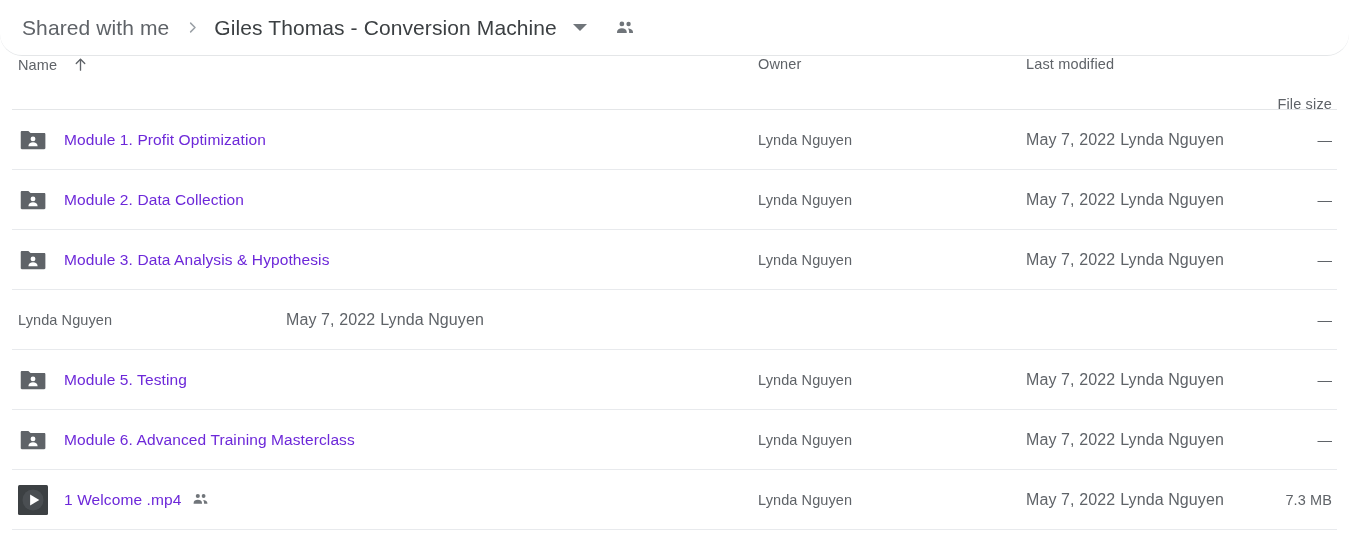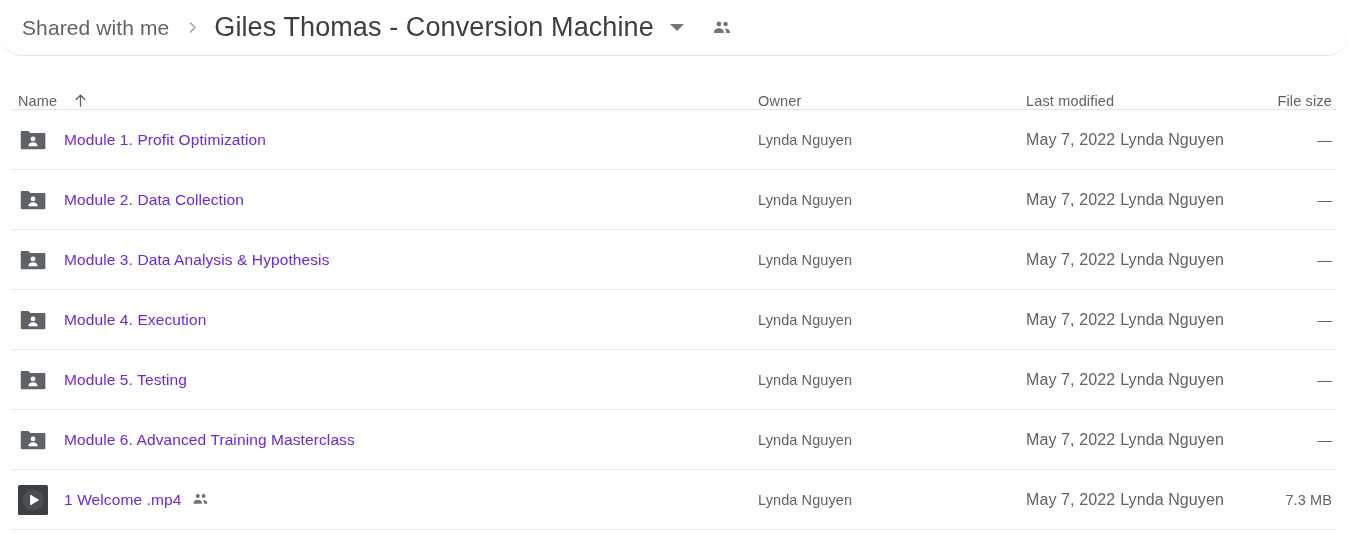--- a/index.html
+++ b/index.html
@@ -38,21 +38,21 @@
   }
 
   .crumb-sep {
     margin: 0 14px 0 16px;
     display: inline-flex;
     align-items: center;
     color: #9aa0a6;
   }
 
   .crumb-current {
-    font-size: 27px;
+    font-size: 21px;
     color: #3c4043;
     letter-spacing: 0.1px;
     white-space: nowrap;
   }
 
   .crumb-caret {
     margin-left: 16px;
     width: 0;
     height: 0;
     border-left: 7px solid transparent;
@@ -69,21 +69,21 @@
   }
 
   
   .file-table {
     width: 100%;
   }
 
   .table-head {
     height: 54px;
     display: flex;
-    align-items: flex-end;
+    align-items: flex-start;
     border-bottom: 1px solid #e4e6e8;
     margin: 0 12px;
     padding-left: 6px;
   }
 
   .th {
     font-size: 14.5px;
     color: #5f6368;
     letter-spacing: 0.15px;
     white-space: nowrap;
@@ -272,30 +272,20 @@
     <path d="M8.3 16.9c0-1.9 1.7-3.1 3.7-3.1s3.7 1.2 3.7 3.1z" fill="#ffffff"></path>
   </svg>
 </span>
             <span class="file-name">Module 3. Data Analysis &amp; Hypothesis</span>
           </div>
           <div class="cell-owner">Lynda Nguyen</div>
           <div class="cell-modified"><span>May 7, 2022</span><span class="mod-by">Lynda Nguyen</span></div>
           <div class="cell-size">—</div>
         </div>
         <div class="row">
-          <div class="cell-name">
-            <span class="file-icon">
-  <svg width="30" height="30" viewBox="0 0 24 24" fill="#5f6368">
-    <path d="M2.2 5.6c0-.5.4-.9.9-.9h5.2l1.7 1.7h11c.5 0 .9.4.9.9v11.1c0 .5-.4.9-.9.9H3.1c-.5 0-.9-.4-.9-.9z"></path>
-    <circle cx="12" cy="11.1" r="1.95" fill="#ffffff"></circle>
-    <path d="M8.3 16.9c0-1.9 1.7-3.1 3.7-3.1s3.7 1.2 3.7 3.1z" fill="#ffffff"></path>
-  </svg>
-</span>
-            <span class="file-name">Module 4. Execution</span>
-          </div>
           <div class="cell-owner">Lynda Nguyen</div>
           <div class="cell-modified"><span>May 7, 2022</span><span class="mod-by">Lynda Nguyen</span></div>
           <div class="cell-size">—</div>
         </div>
         <div class="row">
           <div class="cell-name">
             <span class="file-icon">
   <svg width="30" height="30" viewBox="0 0 24 24" fill="#5f6368">
     <path d="M2.2 5.6c0-.5.4-.9.9-.9h5.2l1.7 1.7h11c.5 0 .9.4.9.9v11.1c0 .5-.4.9-.9.9H3.1c-.5 0-.9-.4-.9-.9z"></path>
     <circle cx="12" cy="11.1" r="1.95" fill="#ffffff"></circle>

